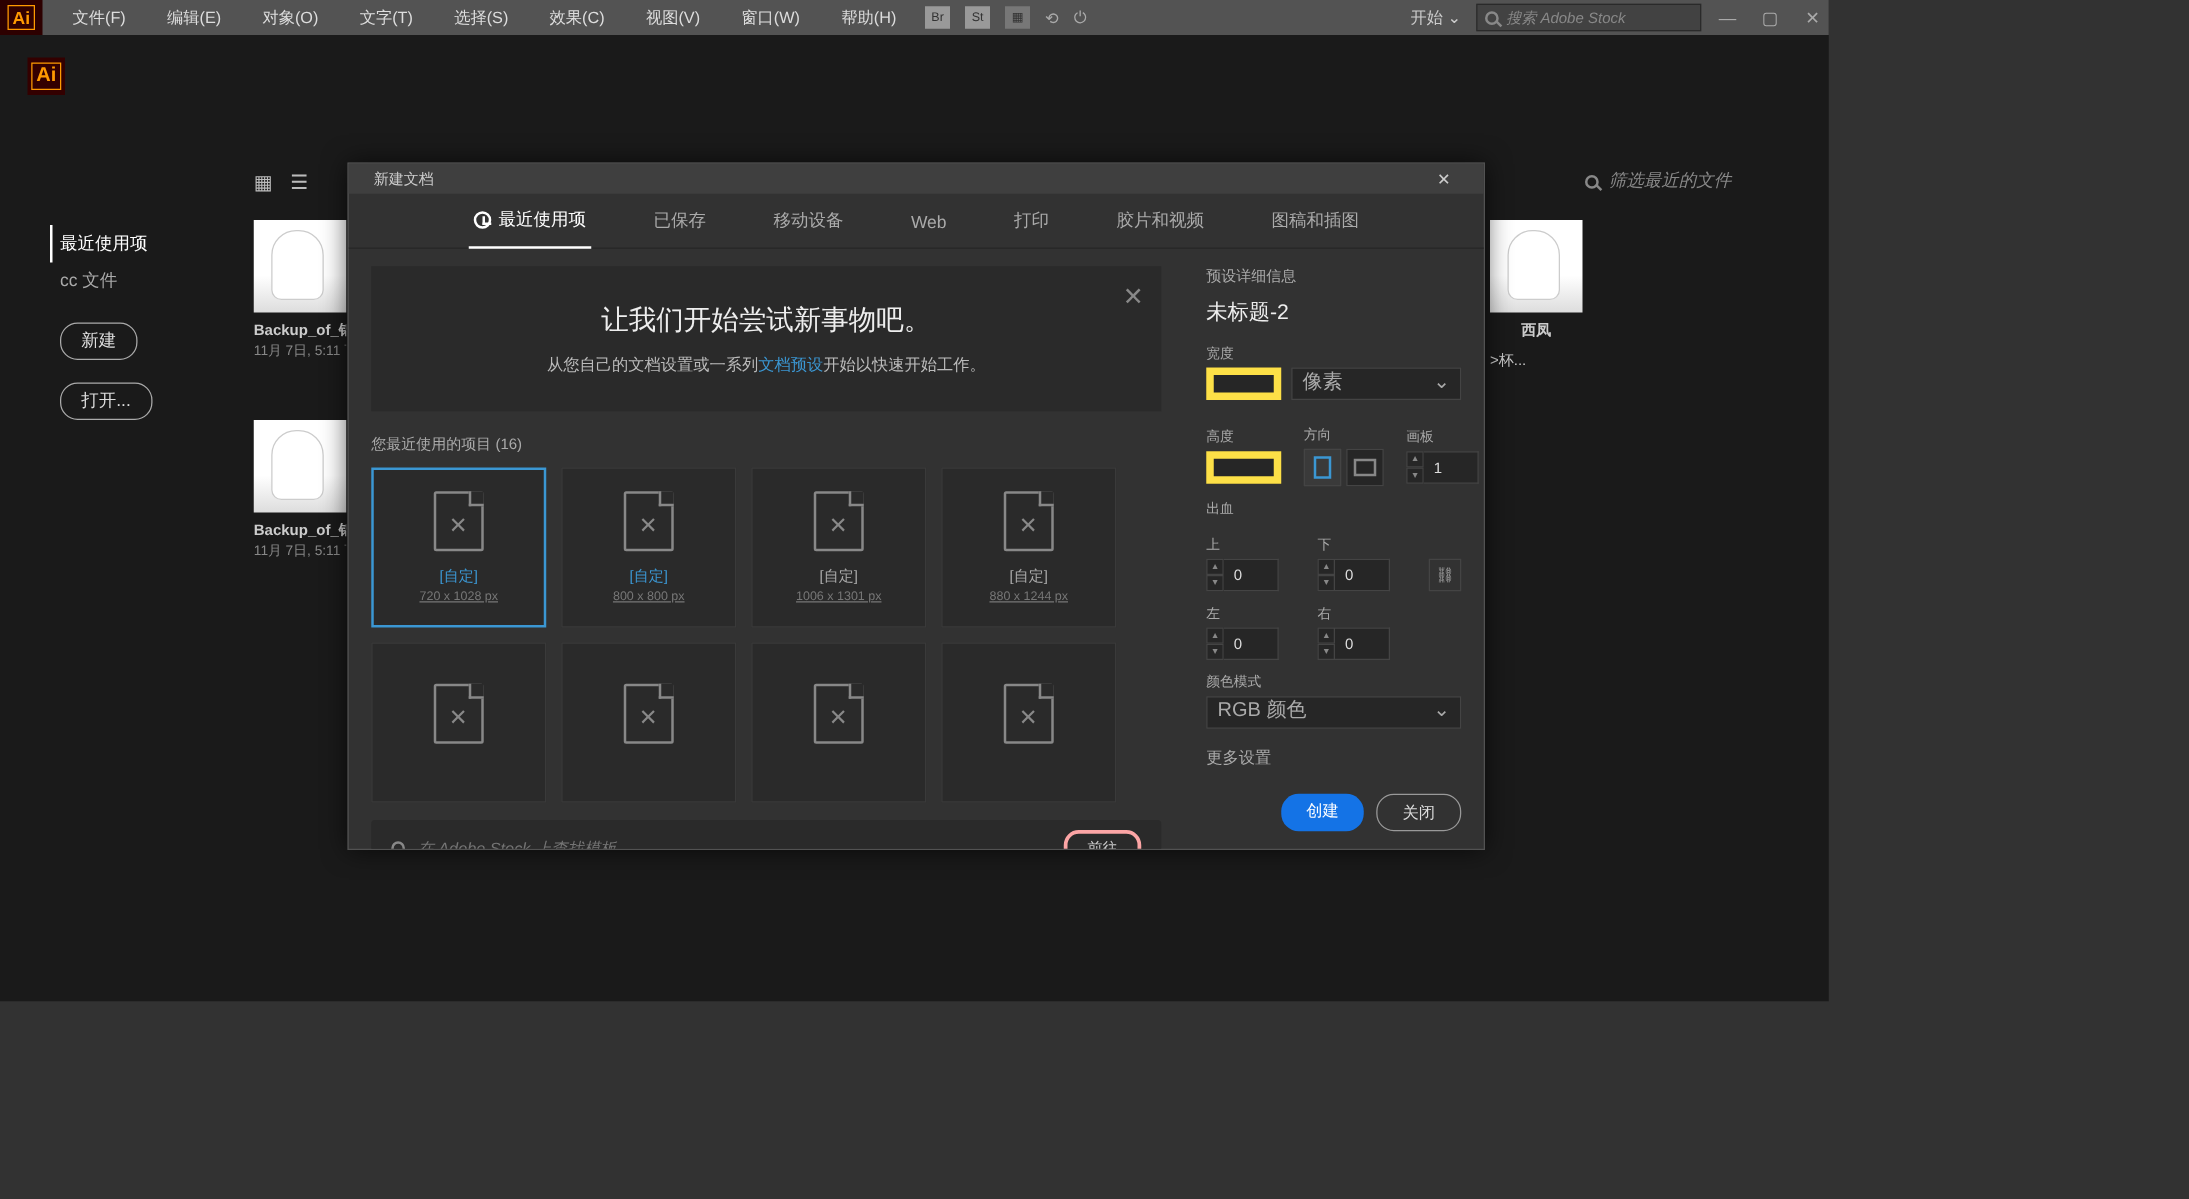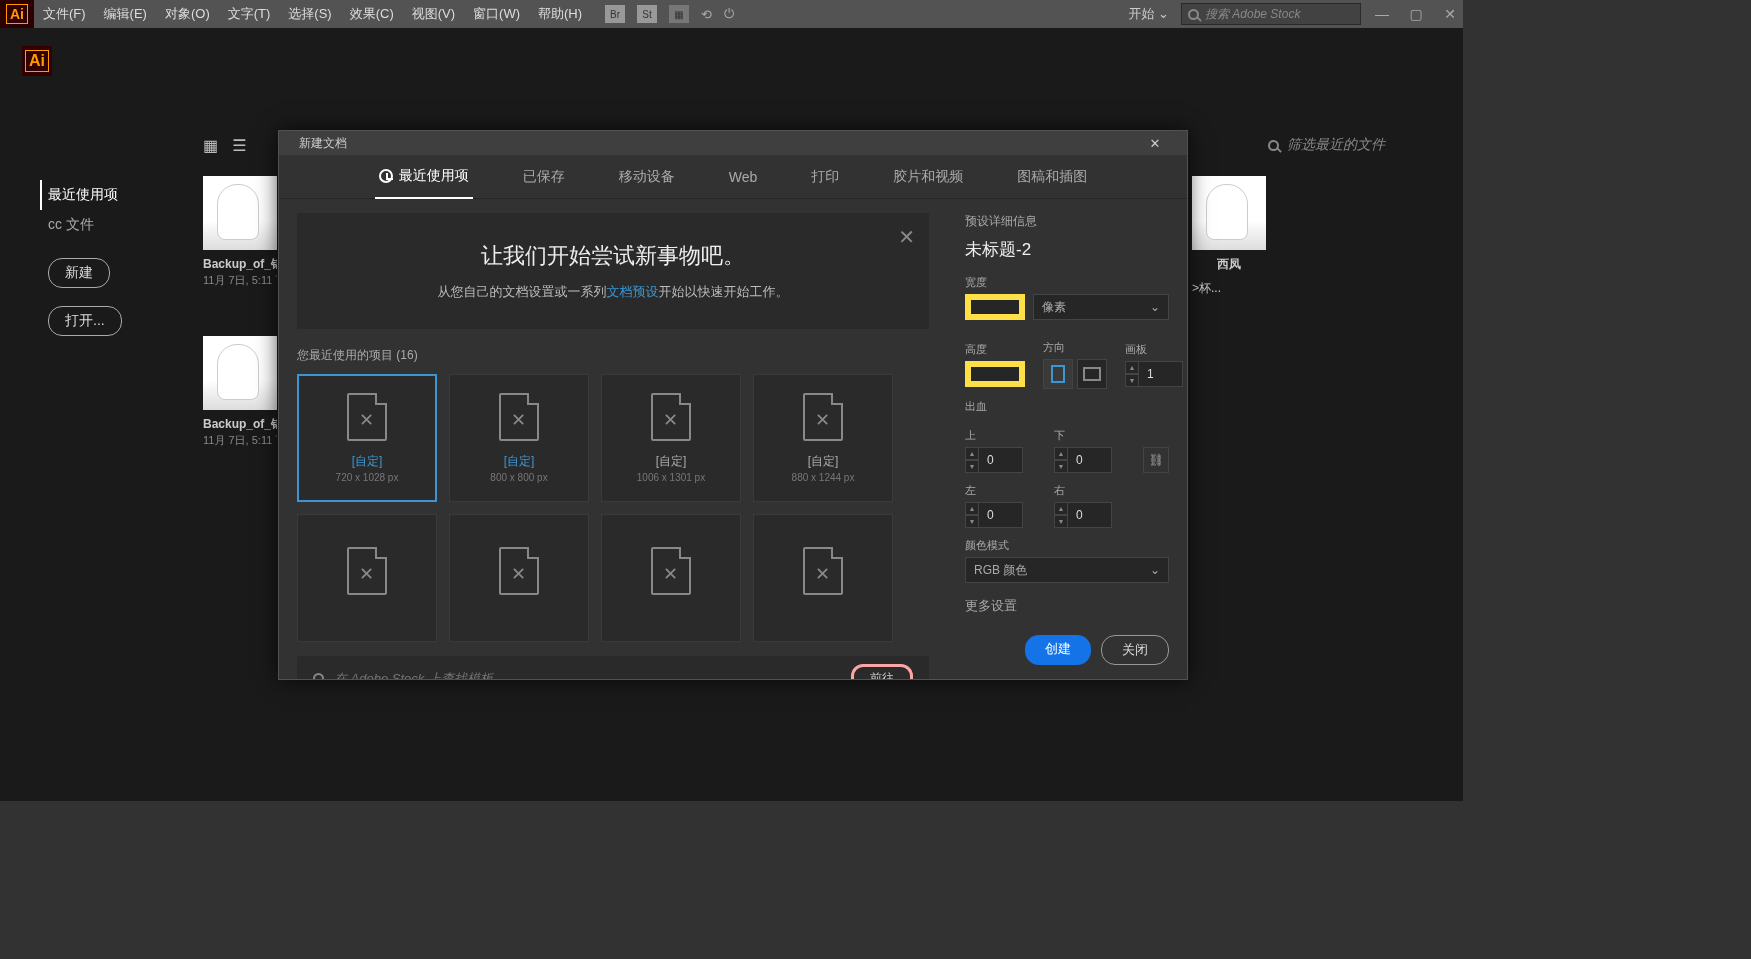--- a/index.html
+++ b/index.html
@@ -1,21 +1,21 @@
 <!DOCTYPE html>
 <html><head>
 <meta charset="utf-8">
 <style>
 * { margin: 0; padding: 0; box-sizing: border-box; font-family: "Microsoft YaHei", Arial, sans-serif; }
 body { background: #323232; color: #ccc; width: 1751px; height: 959px; overflow: hidden; position: relative; }
 .inner { position: absolute; left: 0; top: 0; width: 1463px; height: 801px; background: #1a1a1a; }
 .menubar { height: 28px; background: #535353; display: flex; align-items: center; font-size: 13px; color: #ddd; }
 .menu-logo { width: 34px; height: 28px; background: #2d0000; display: flex; align-items: center; justify-content: center; }
 .menu-logo span { background: #310000; color: #ff9a00; font-weight: bold; font-size: 14px; padding: 1px 3px; border: 1px solid #ff9a00; }
-.menuitem { padding: 0 9px; cursor: pointer; }
+.menuitem { padding: 0 9px; cursor: pointer; margin-left: 15px; }
 .menu-icons { display: flex; gap: 12px; padding: 0 14px; align-items: center; }
 .menu-icon { width: 20px; height: 18px; background: #999; display: flex; align-items: center; justify-content: center; font-size: 10px; color: #333; font-weight: normal; }
 .menu-right { margin-left: auto; display: flex; align-items: center; gap: 8px; }
 .start-label { font-size: 13px; color: #ccc; padding: 0 4px; cursor: pointer; }
 .stock-search { background: #424242; border: 1px solid #2a2a2a; height: 22px; width: 180px; display: flex; align-items: center; padding: 0 6px; font-size: 12px; color: #888; gap: 6px; }
 .winctl { width: 26px; text-align: center; font-size: 14px; color: #aaa; cursor: pointer; }
 .app-logo { position: absolute; left: 22px; top: 46px; width: 30px; height: 30px; background: #330000; display: flex; align-items: center; justify-content: center; }
 .app-logo span { color: #ff9a00; font-weight: bold; font-size: 16px; border: 1px solid #ff9a00; padding: 1px 3px; }
 .nav-icons { position: absolute; left: 203px; top: 136px; display: flex; gap: 14px; color: #bbb; font-size: 16px; }
 .recent-search { position: absolute; right: 78px; top: 136px; display: flex; align-items: center; gap: 8px; color: #888; font-size: 14px; font-style: italic; }
@@ -44,31 +44,31 @@
 .recent-label { font-size: 12px; color: #aaa; margin-bottom: 10px; }
 .preset-grid { display: flex; flex-wrap: wrap; gap: 12px; }
 .preset-card { width: 140px; height: 128px; background: #2a2a2a; border: 1px solid #3a3a3a; display: flex; flex-direction: column; align-items: center; justify-content: center; cursor: pointer; }
 .preset-card.selected { border: 2px solid #3b97d3; }
 .preset-icon { width: 40px; height: 48px; border: 2px solid #888; border-radius: 2px; position: relative; margin-bottom: 12px; }
 .preset-icon::before { content: ''; position: absolute; right: -2px; top: -2px; width: 10px; height: 10px; background: #2a2a2a; border-left: 2px solid #888; border-bottom: 2px solid #888; }
 .preset-icon::after { content: '✕'; position: absolute; left: 10px; top: 14px; font-size: 18px; color: #888; }
 .preset-name { font-size: 12px; color: #aaa; }
 .preset-card.selected .preset-name { color: #3b97d3; }
 .preset-card:nth-child(2) .preset-name { color: #3b97d3; }
-.preset-size { font-size: 10px; color: #777; margin-top: 2px; }
+.preset-size { font-size: 10px; color: #777; margin-top: 2px; text-decoration: underline; }
 .stock-row { display: flex; align-items: center; gap: 10px; margin-top: 14px; background: #2a2a2a; padding: 8px 16px; border-radius: 3px; }
 .stock-input { flex: 1; background: transparent; border: none; color: #888; font-size: 13px; font-style: italic; }
 .go-btn { border: 3px solid #fca5a5; border-radius: 12px; padding: 3px 16px; font-size: 12px; color: #ccc; cursor: pointer; }
 .detail { width: 240px; padding: 14px 18px; font-size: 12px; color: #aaa; }
 .detail h4 { font-size: 12px; font-weight: normal; margin-bottom: 8px; }
 .doc-name { font-size: 17px; color: #eee; margin-bottom: 14px; }
 .field-label { font-size: 11px; margin-top: 10px; margin-bottom: 4px; }
 .row { display: flex; gap: 8px; align-items: center; }
 .num-input { background: #262626; border: 6px solid #fde047; color: #ddd; height: 26px; padding: 0 24px; font-size: 12px; width: 58px; }
-.dropdown { background: #262626; border: 1px solid #444; height: 26px; display: flex; align-items: center; padding: 0 8px; font-size: 12px; flex: 1; justify-content: space-between; }
+.dropdown { background: #262626; border: 1px solid #444; height: 26px; display: flex; padding: 0 8px; font-size: 16px; flex: 1; justify-content: space-between; }
 .orient-btn { width: 30px; height: 30px; background: #262626; border: 1px solid #444; display: flex; align-items: center; justify-content: center; cursor: pointer; }
 .orient-btn.active { background: #3a3a3a; }
 .orient-svg { width: 14px; height: 18px; border: 2px solid #3b97d3; }
 .orient-svg.h { width: 18px; height: 14px; border-color: #888; }
 .stepper { display: flex; }
 .step-btns { display: flex; flex-direction: column; }
 .step-btn { width: 14px; height: 13px; background: #262626; border: 1px solid #444; font-size: 7px; text-align: center; line-height: 11px; color: #888; }
 .step-input { background: #262626; border: 1px solid #444; border-left: none; color: #ddd; height: 26px; padding: 0 8px; font-size: 12px; width: 44px; }
 .link-icon { width: 26px; height: 26px; border: 1px solid #444; display: flex; align-items: center; justify-content: center; color: #aaa; margin-left: auto; }
 .more { font-size: 13px; margin-top: 14px; cursor: pointer; }

